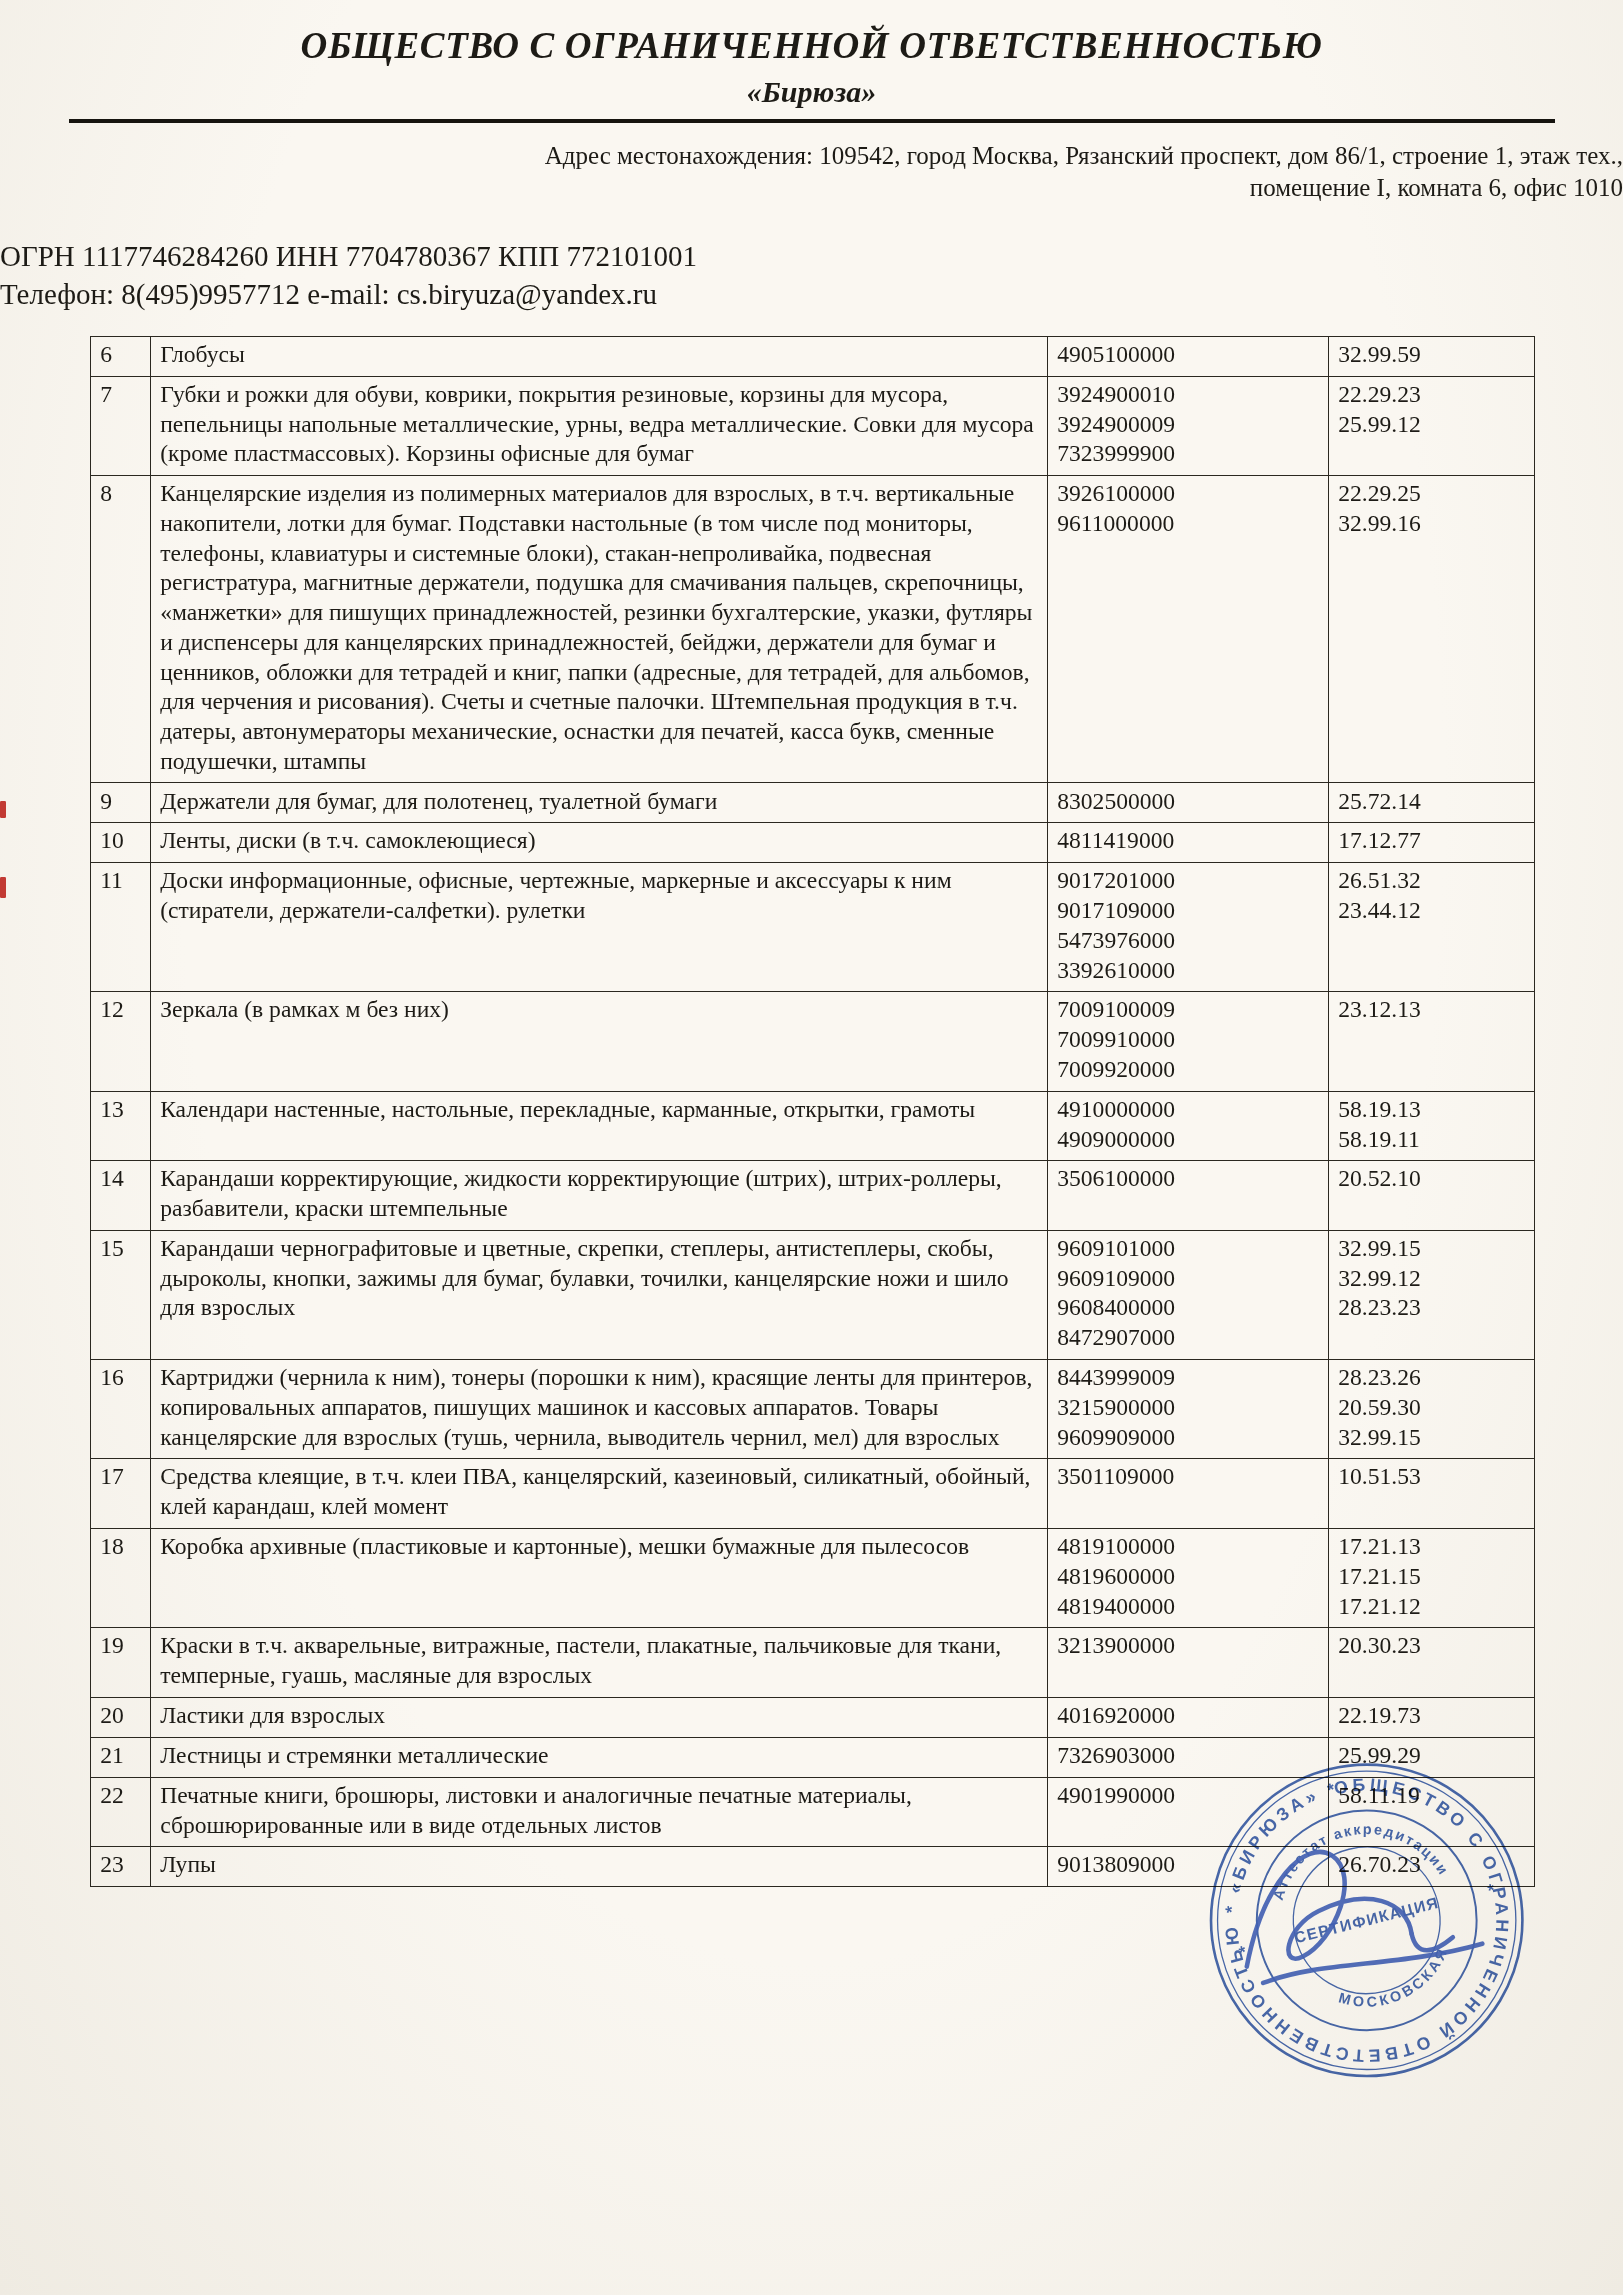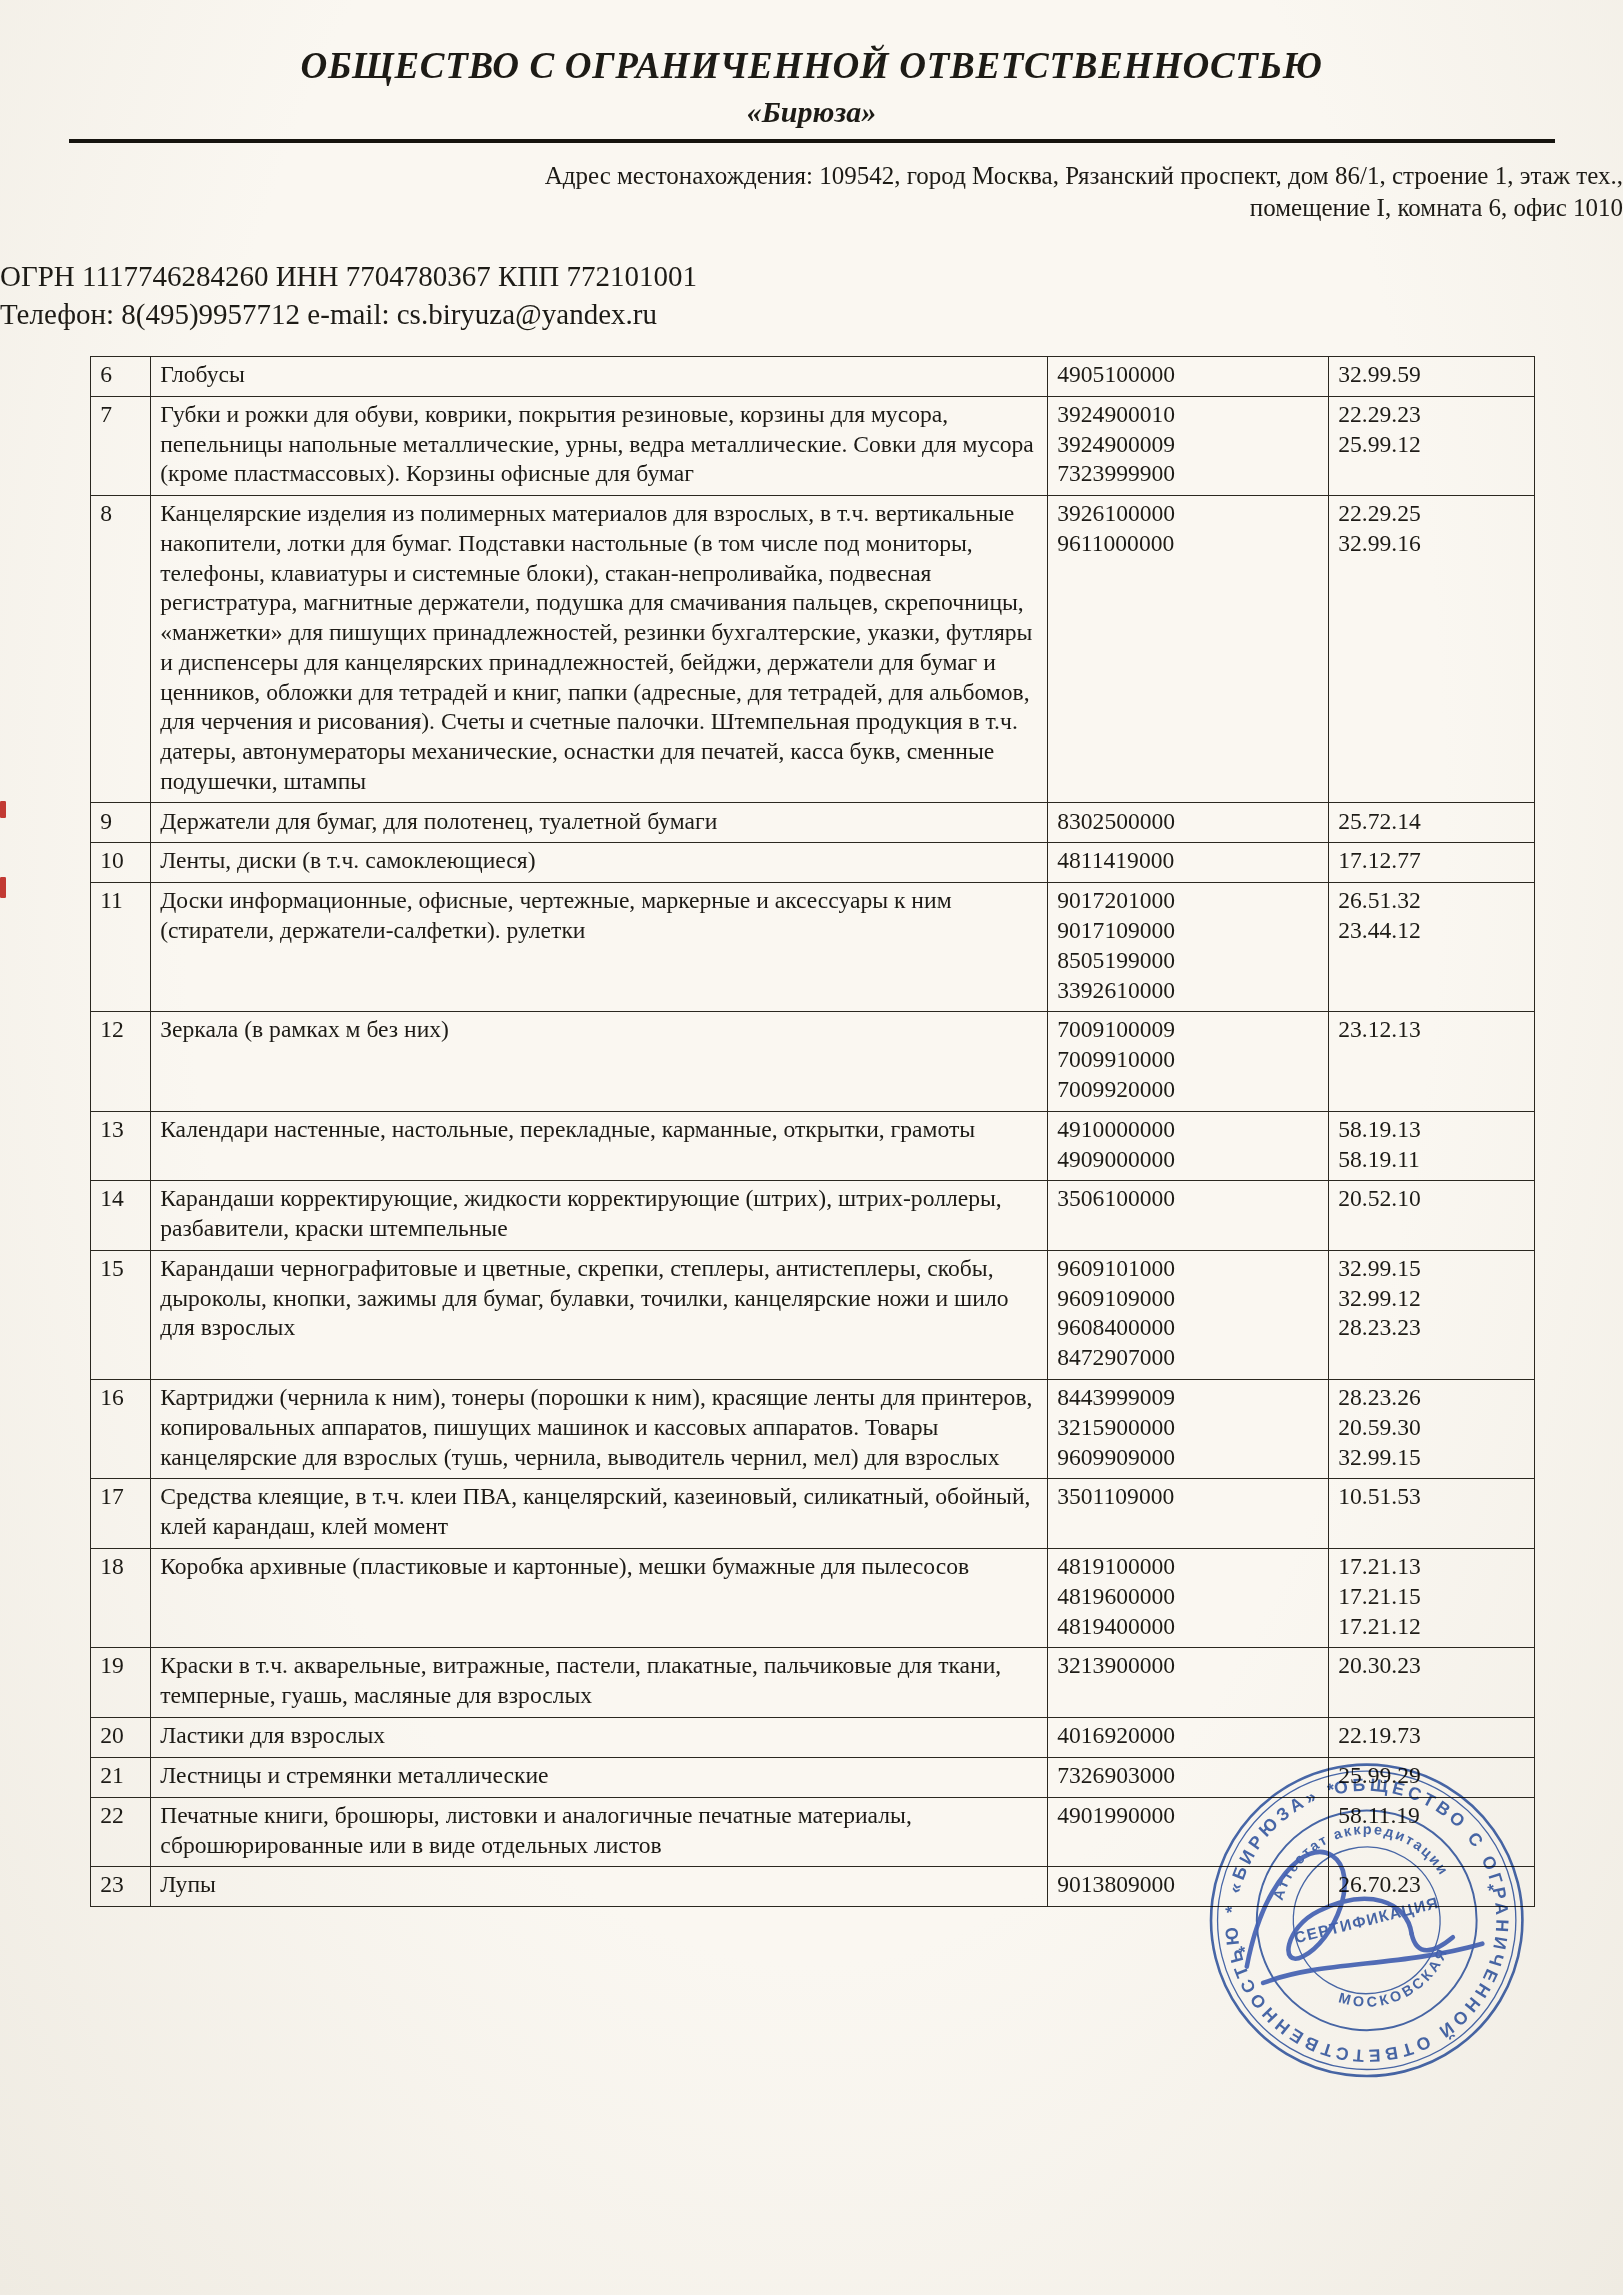--- a/index.html
+++ b/index.html
@@ -6,21 +6,21 @@
   .page{
     position:relative;
     width:1623px;height:2295px;
     margin:0 auto;
     background:radial-gradient(ellipse at 50% 35%, #faf7f1 55%, #efebe2 100%);
     font-family:"Liberation Serif", serif;
     color:#1d1b16;
     overflow:hidden;
   }
   
-  .header{ text-align:center; padding-top:44px; }
+  .header{ text-align:center; padding-top:24px; }
   .org-type{ font-size:37px; font-weight:bold; font-style:italic; letter-spacing:0.7px; }
   .org-name{ font-size:30px; font-weight:bold; font-style:italic; margin-top:7.9px; }
   .rule{ width:1486px; height:3.9px; background:#16140f; margin:10.5px auto 0 auto; }
   .addr-block{ margin-top:17px; font-size:25px; line-height:1.28; text-align:right; }
   .reg-block{ margin-top:34px; font-size:29px; line-height:1.3; text-align:left; }
   
   table.doc{
     border-collapse:collapse;
     table-layout:fixed;
     margin:22px 0 0 90px;
@@ -139,21 +139,21 @@
             <div>17.12.77</div>
           </td>
   </tr>
 
   <tr>
     <td class="c-num">11</td>
     <td class="c-desc">Доски информационные, офисные, чертежные, маркерные и аксессуары к ним (стиратели, держатели-салфетки). рулетки</td>
     <td class="c-code">
             <div>9017201000</div>
             <div>9017109000</div>
-            <div>8505199000</div>
+            <div>5473976000</div>
             <div>3392610000</div>
           </td>
     <td class="c-okpd">
             <div>26.51.32</div>
             <div>23.44.12</div>
           </td>
   </tr>
 
   <tr>
     <td class="c-num">12</td>

